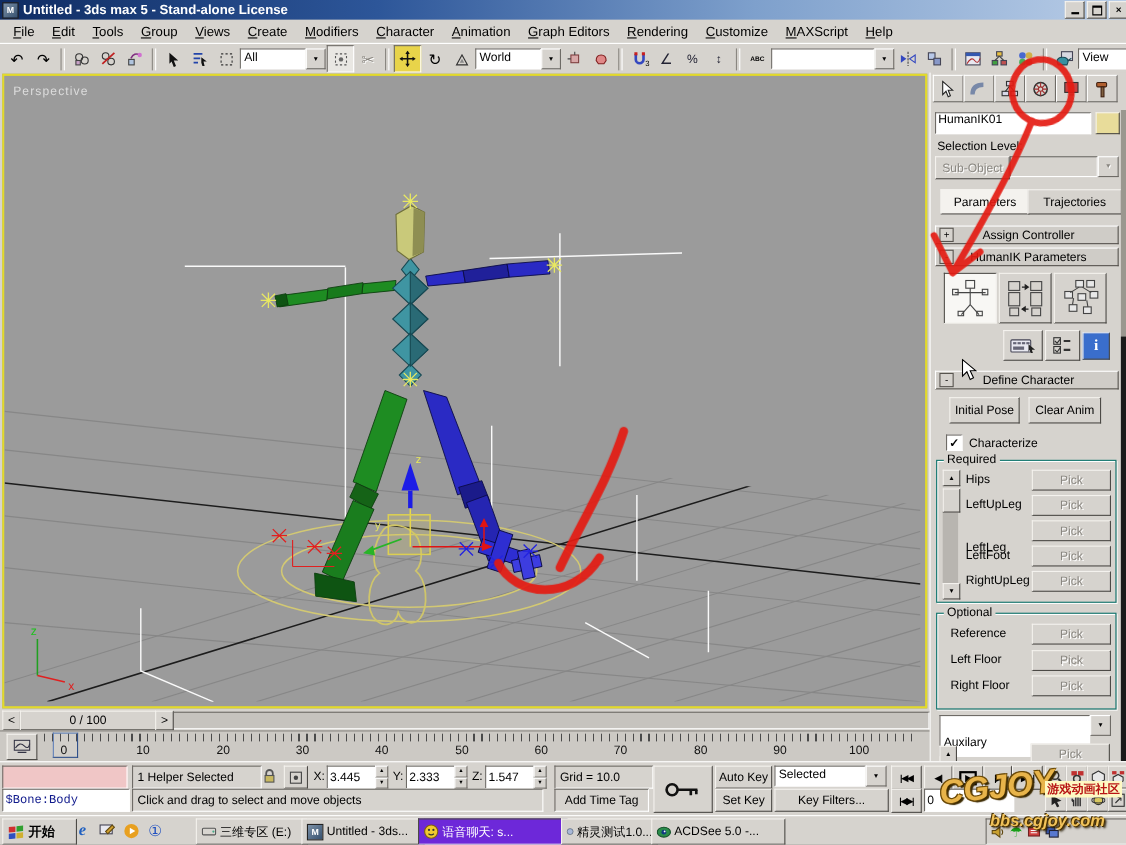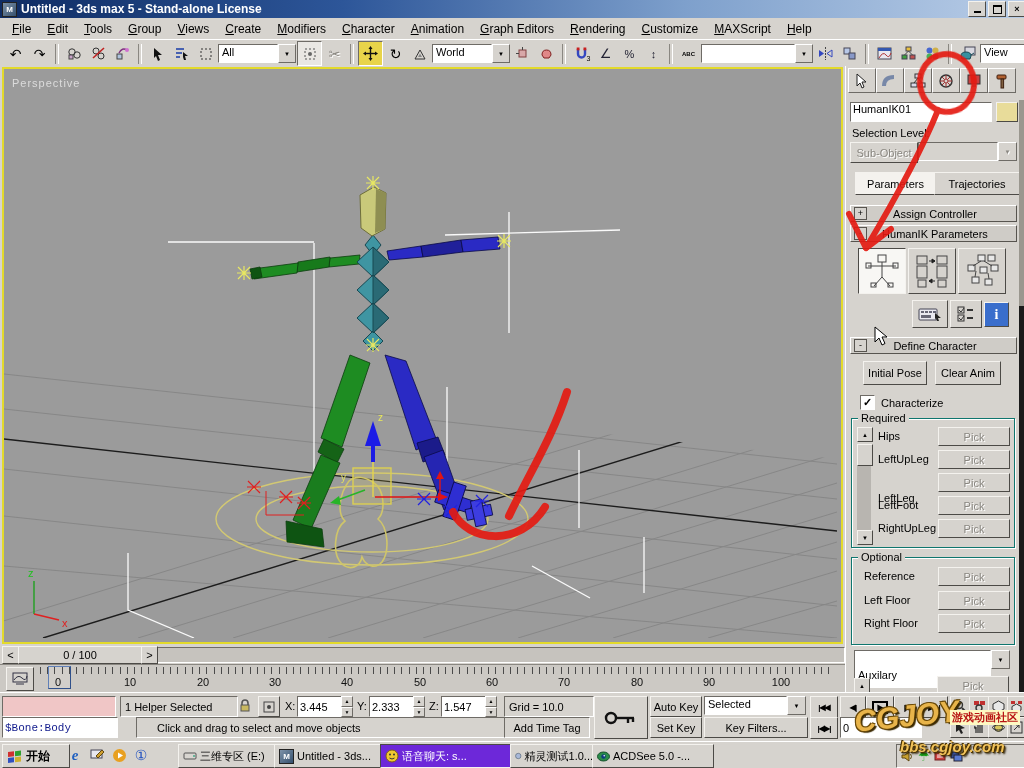--- a/index.html
+++ b/index.html
@@ -764,21 +764,21 @@
       </div>
     <span class="abs" style="left:429px;top:7px">Z:</span>
     <div class="abs sunken cl" style="left:441px;top:3px;width:44px;height:19px">
         <input class="fld" value="1.547" style="">
       </div>
     <div class="abs spincol" style="left:485px;top:3px;height:21px">
         <div>▲</div>
         <div>▼</div>
       </div>
     <div class="abs sunkgray cl" style="left:504px;top:3px;width:84px;height:19px;padding-left:4px">Grid = 10.0</div>
-    <div class="abs sunkgray cl" style="left:136px;top:24px;width:368px;height:19px;padding-left:20px">Click and drag to select and move objects</div>
+    <div class="abs sunkgray cl" style="left:120px;top:24px;width:368px;height:19px;padding-left:4px">Click and drag to select and move objects</div>
     <div class="abs sunkgray cc" style="left:504px;top:24px;width:84px;height:19px">Add Time Tag</div>
     <div class="abs btn" style="left:594px;top:3px;width:52px;height:41px">
       <svg width="34" height="18" viewBox="0 0 34 18">
           <circle cx="7" cy="9" r="5" fill="none" stroke="#111" stroke-width="2.4"></circle>
           <line x1="12" y1="9" x2="30" y2="9" stroke="#111" stroke-width="2.4"></line>
           <line x1="24" y1="9" x2="24" y2="14" stroke="#111" stroke-width="2.4"></line>
           <line x1="29" y1="9" x2="29" y2="13" stroke="#111" stroke-width="2.4"></line>
         </svg>
     </div>
     <div class="abs btn" style="left:650px;top:3px;width:50px;height:19px">

